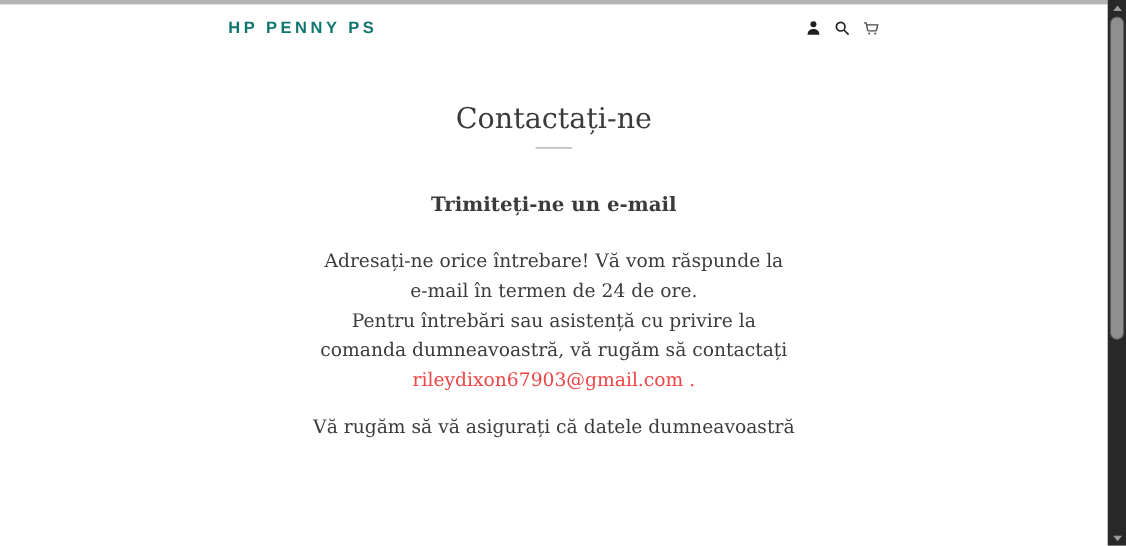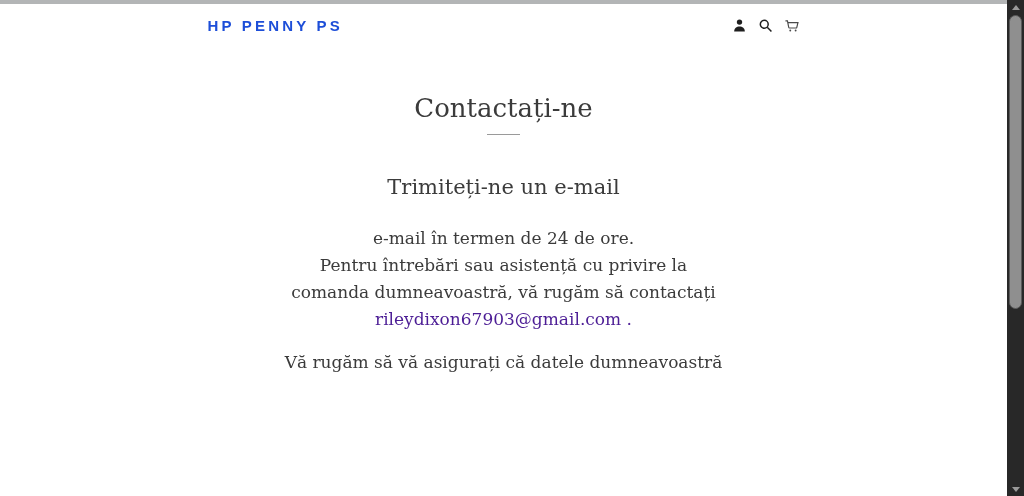--- a/index.html
+++ b/index.html
@@ -29,21 +29,21 @@
     display: flex;
     justify-content: space-between;
     align-items: center;
     padding-top: 17px;
   }
   .logo {
     font-family: "Liberation Sans", sans-serif;
     font-weight: bold;
     font-size: 15px;
     letter-spacing: 3.2px;
-    color: #1d4ed8;
+    color: #0f766e;
     cursor: pointer;
   }
   .header-icons {
     display: flex;
     align-items: center;
     gap: 10px;
   }
   .icon-btn {
     width: 16px; height: 16px;
     display: flex; align-items: center; justify-content: center;
@@ -61,33 +61,33 @@
     margin: 62px 0 0 0;
     line-height: 24px;
   }
   .heading-divider {
     width: 33px;
     border: none;
     border-top: 1.5px solid #9a9a9a;
     margin: 14px auto 0 auto;
   }
   .subheading {
-    font-size: 21px;
-    font-weight: normal;
+    font-size: 18px;
+    font-weight: bold;
     margin: 41px 0 0 0;
     line-height: 22px;
   }
   .para {
     font-size: 17px;
     line-height: 27px;
     margin: 16px 0 0 0;
   }
   .para.first { margin-top: 27px; }
   .para .line { white-space: nowrap; }
-  .email-link { color: #4c1d95; text-decoration: none; cursor: pointer; }
+  .email-link { color: #ef4444; text-decoration: none; cursor: pointer; }
   
   .scrollbar {
     position: absolute; top: 0; right: 0;
     width: 17px; height: 496px;
     background: #282828;
   }
   .scroll-btn {
     position: absolute; left: 0;
     width: 17px; height: 14px;
     display: flex; align-items: center; justify-content: center;
@@ -150,20 +150,21 @@
       </div>
     </header>
 
     <main class="main-content">
       <h1 class="page-heading">Contactați-ne</h1>
       <hr class="heading-divider">
 
       <h2 class="subheading">Trimiteți-ne un e-mail</h2>
 
       <div class="para first">
+        <div class="line">Adresați-ne orice întrebare! Vă vom răspunde la</div>
         <div class="line">e-mail în termen de 24 de ore.</div>
         <div class="line">Pentru întrebări sau asistență cu privire la</div>
         <div class="line">comanda dumneavoastră, vă rugăm să contactați</div>
         <div class="line">
           <span class="email-link">rileydixon67903@gmail.com .</span>
         </div>
       </div>
 
 
       <div class="para">

